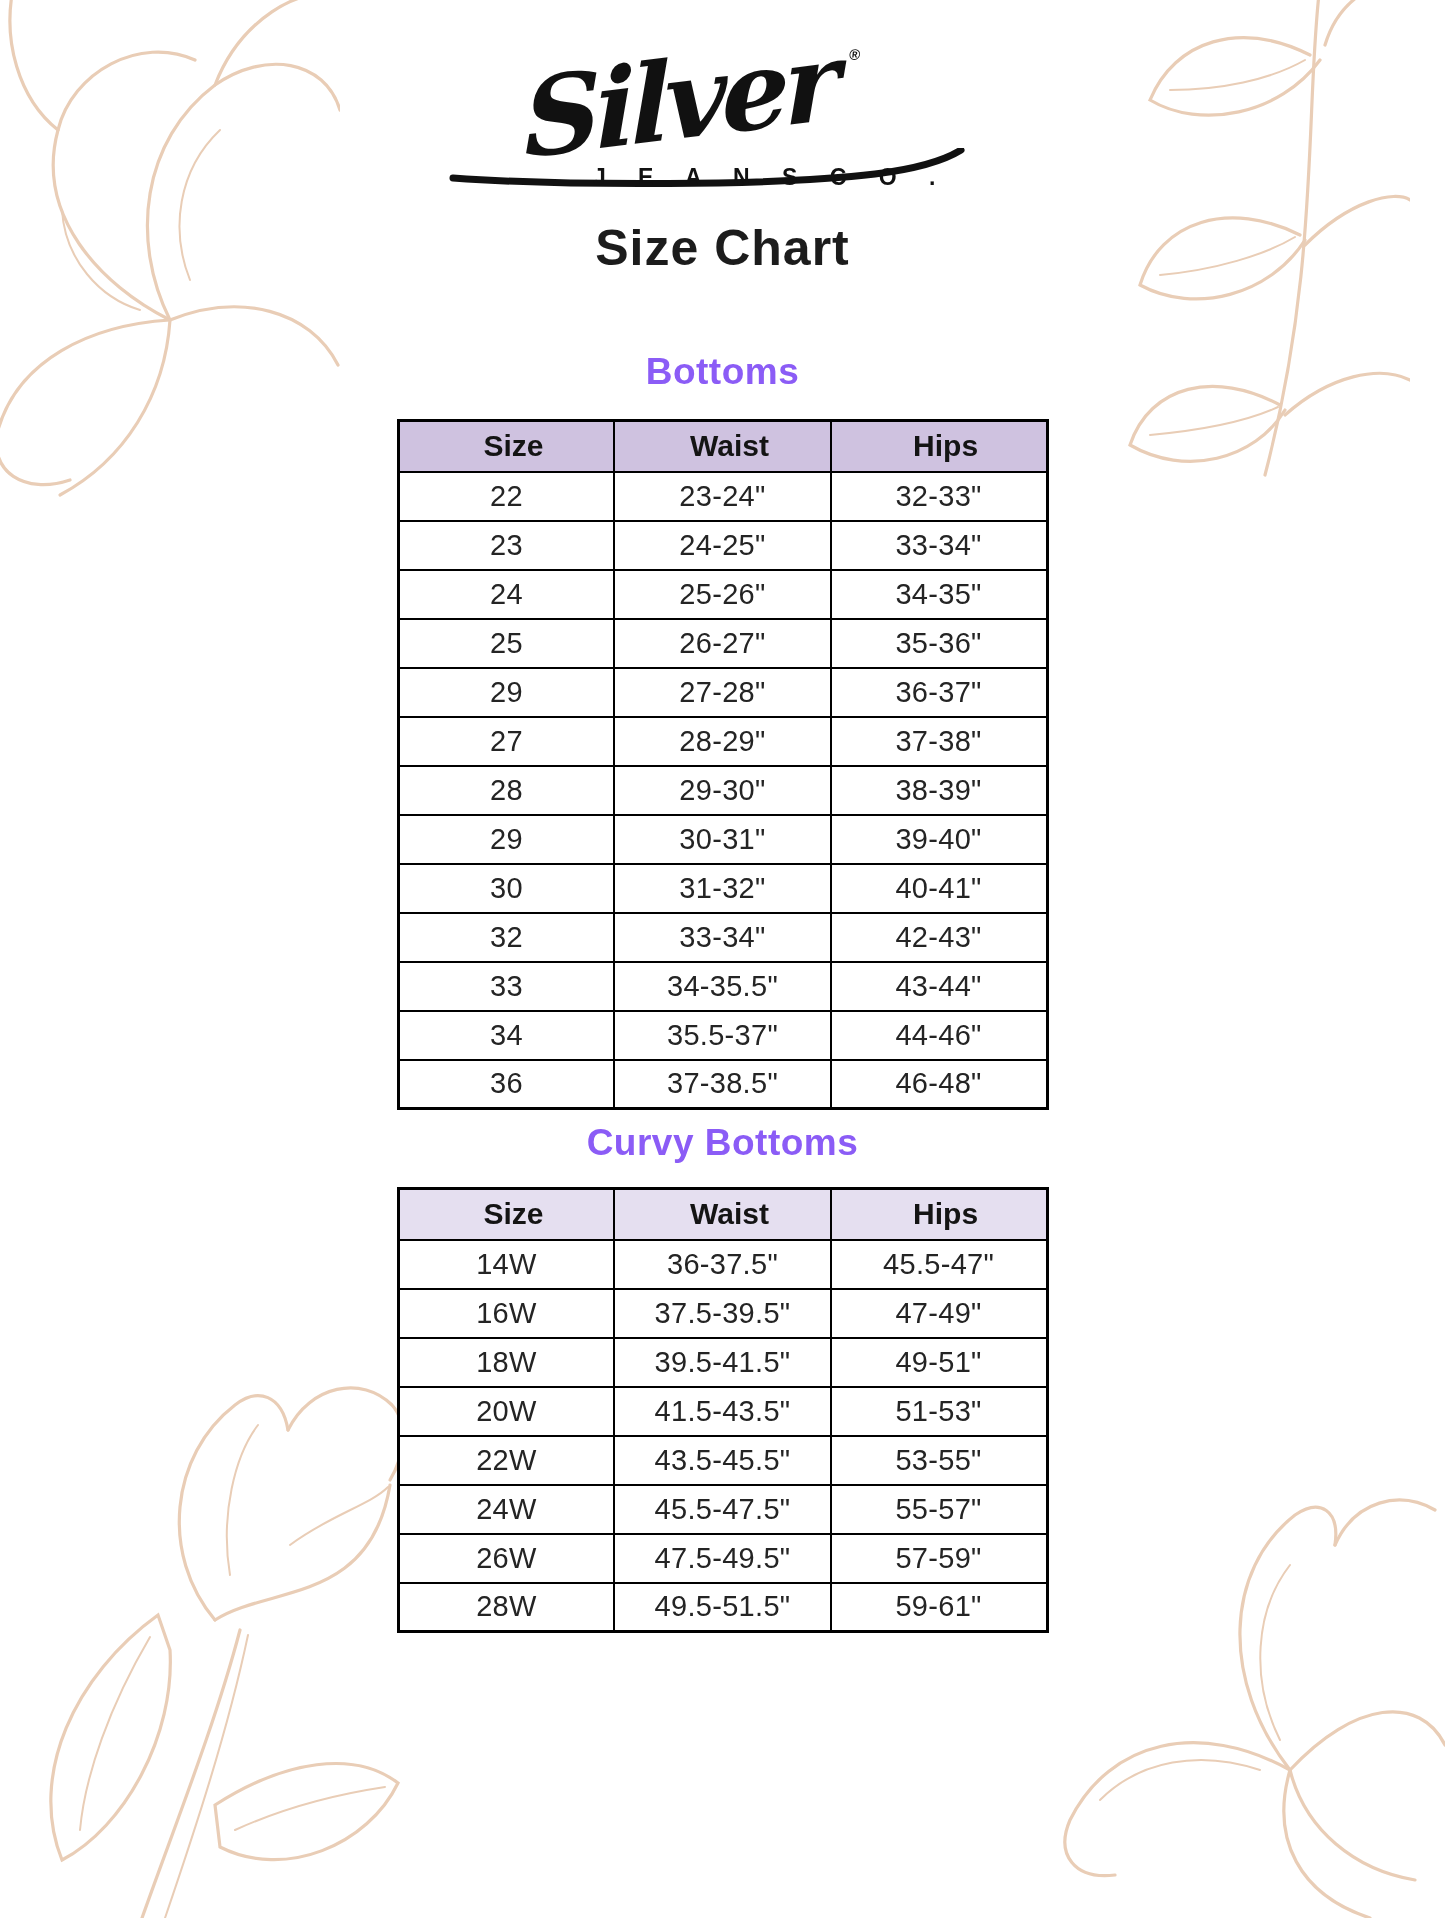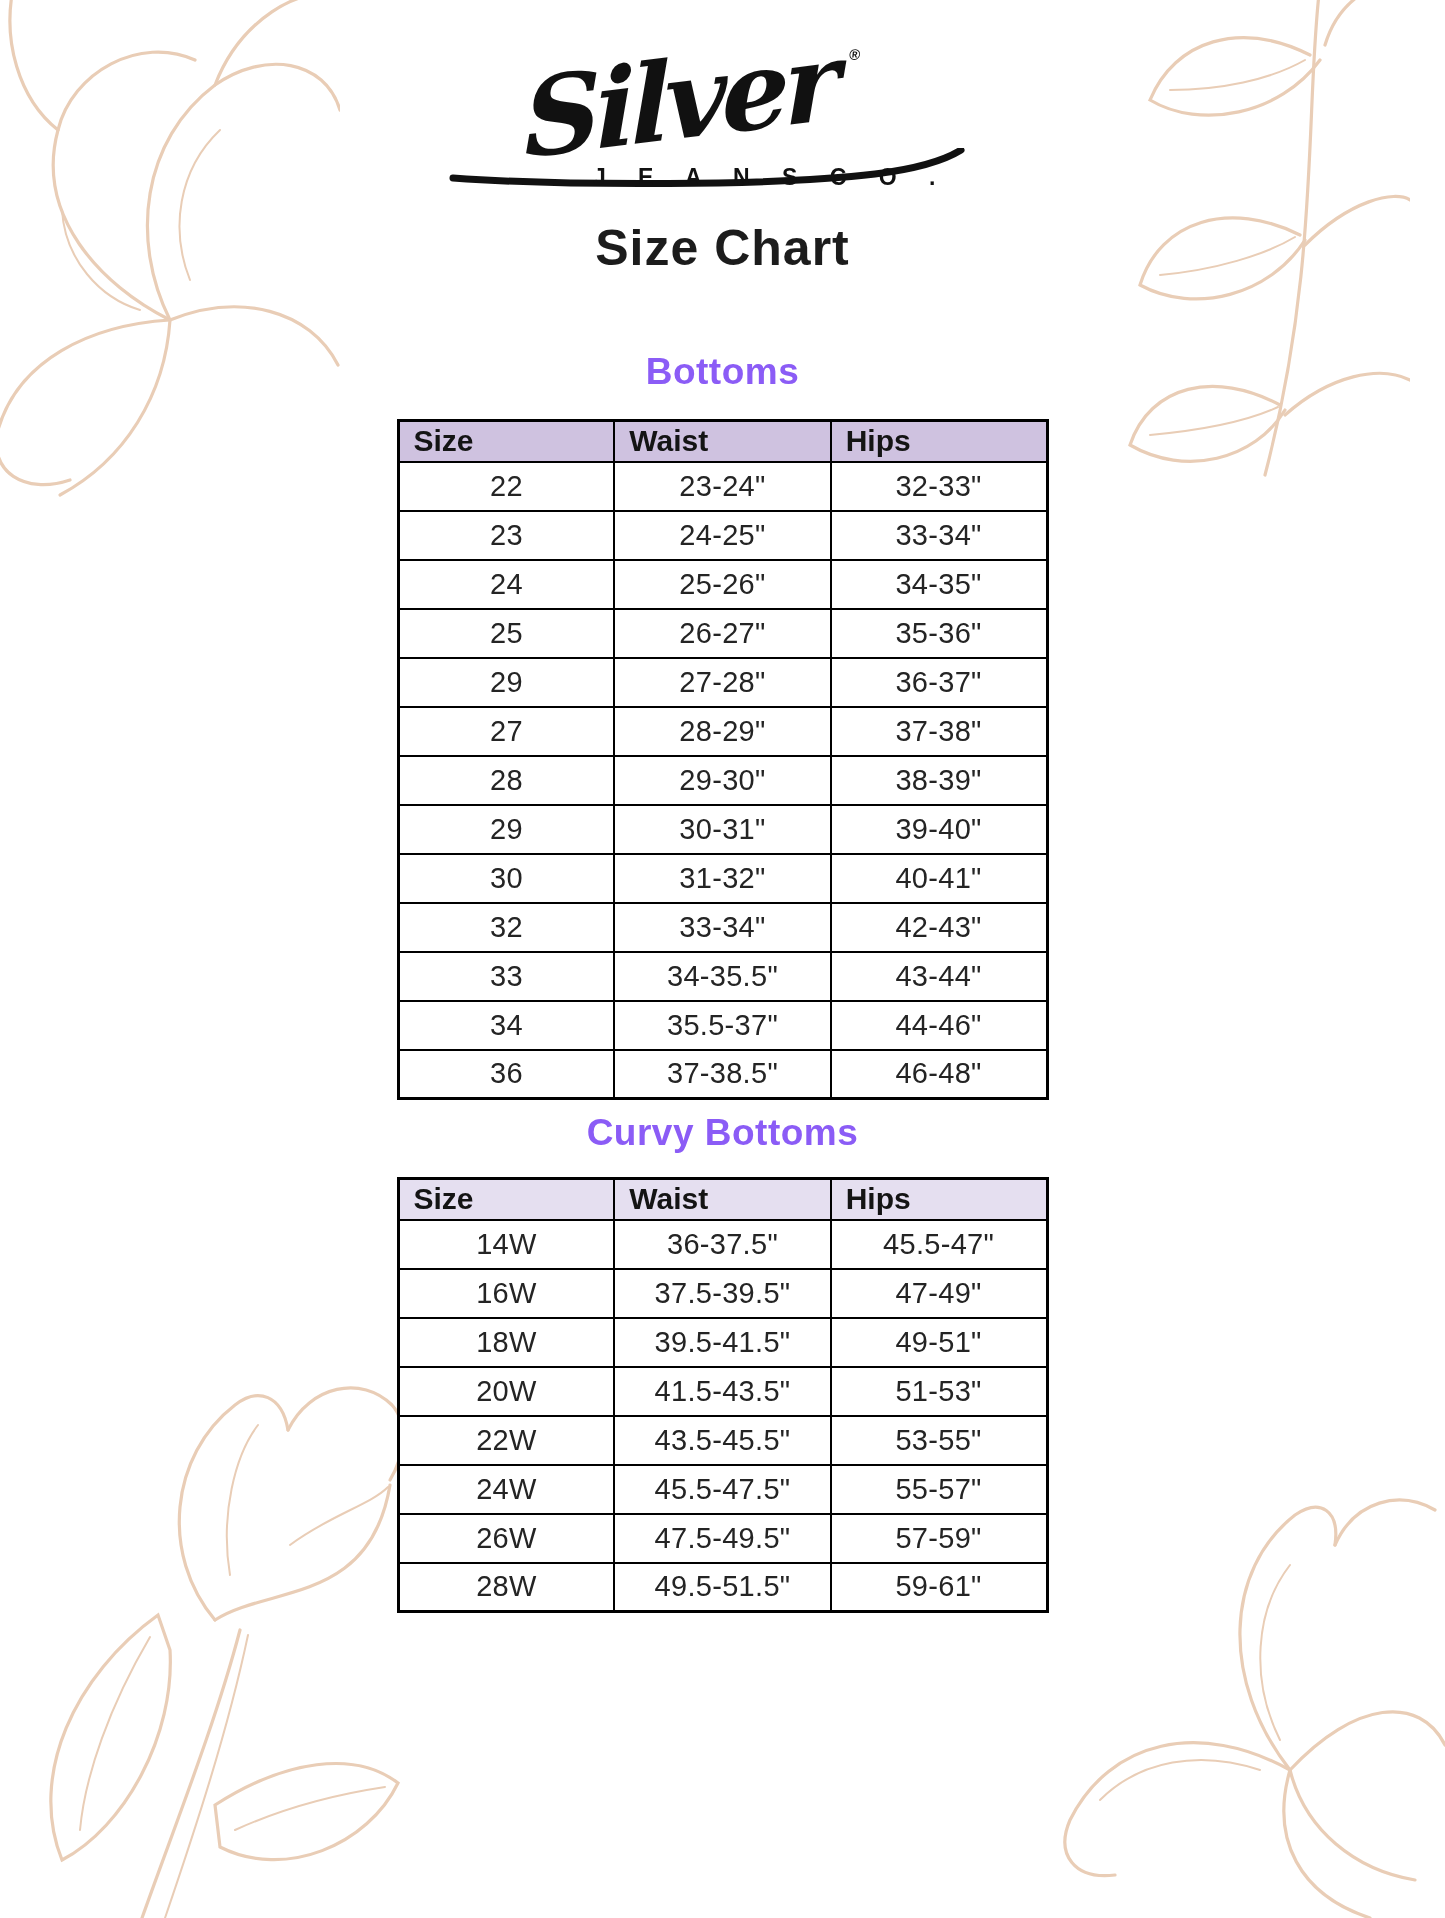--- a/index.html
+++ b/index.html
@@ -49,21 +49,21 @@
 
   
   table {
     width:652px; border-collapse:collapse; table-layout:fixed;
     border:3px solid #000; background:#fff;
   }
   table.t1 { margin-top:29px; }
   table.t2 { margin-top:26px; }
   th, td { border:2px solid #000; }
   th {
-    height:41px; text-align:left; padding-left:14px;
+    height:51px; text-align:center; padding-left:14px;
     font-size:30px; font-weight:700; color:#141414;
   }
   td {
     height:49px; text-align:center;
     font-size:29px; font-weight:400; color:#242424;
     letter-spacing:0.3px;
   }
 </style>
 </head>
 <body>

